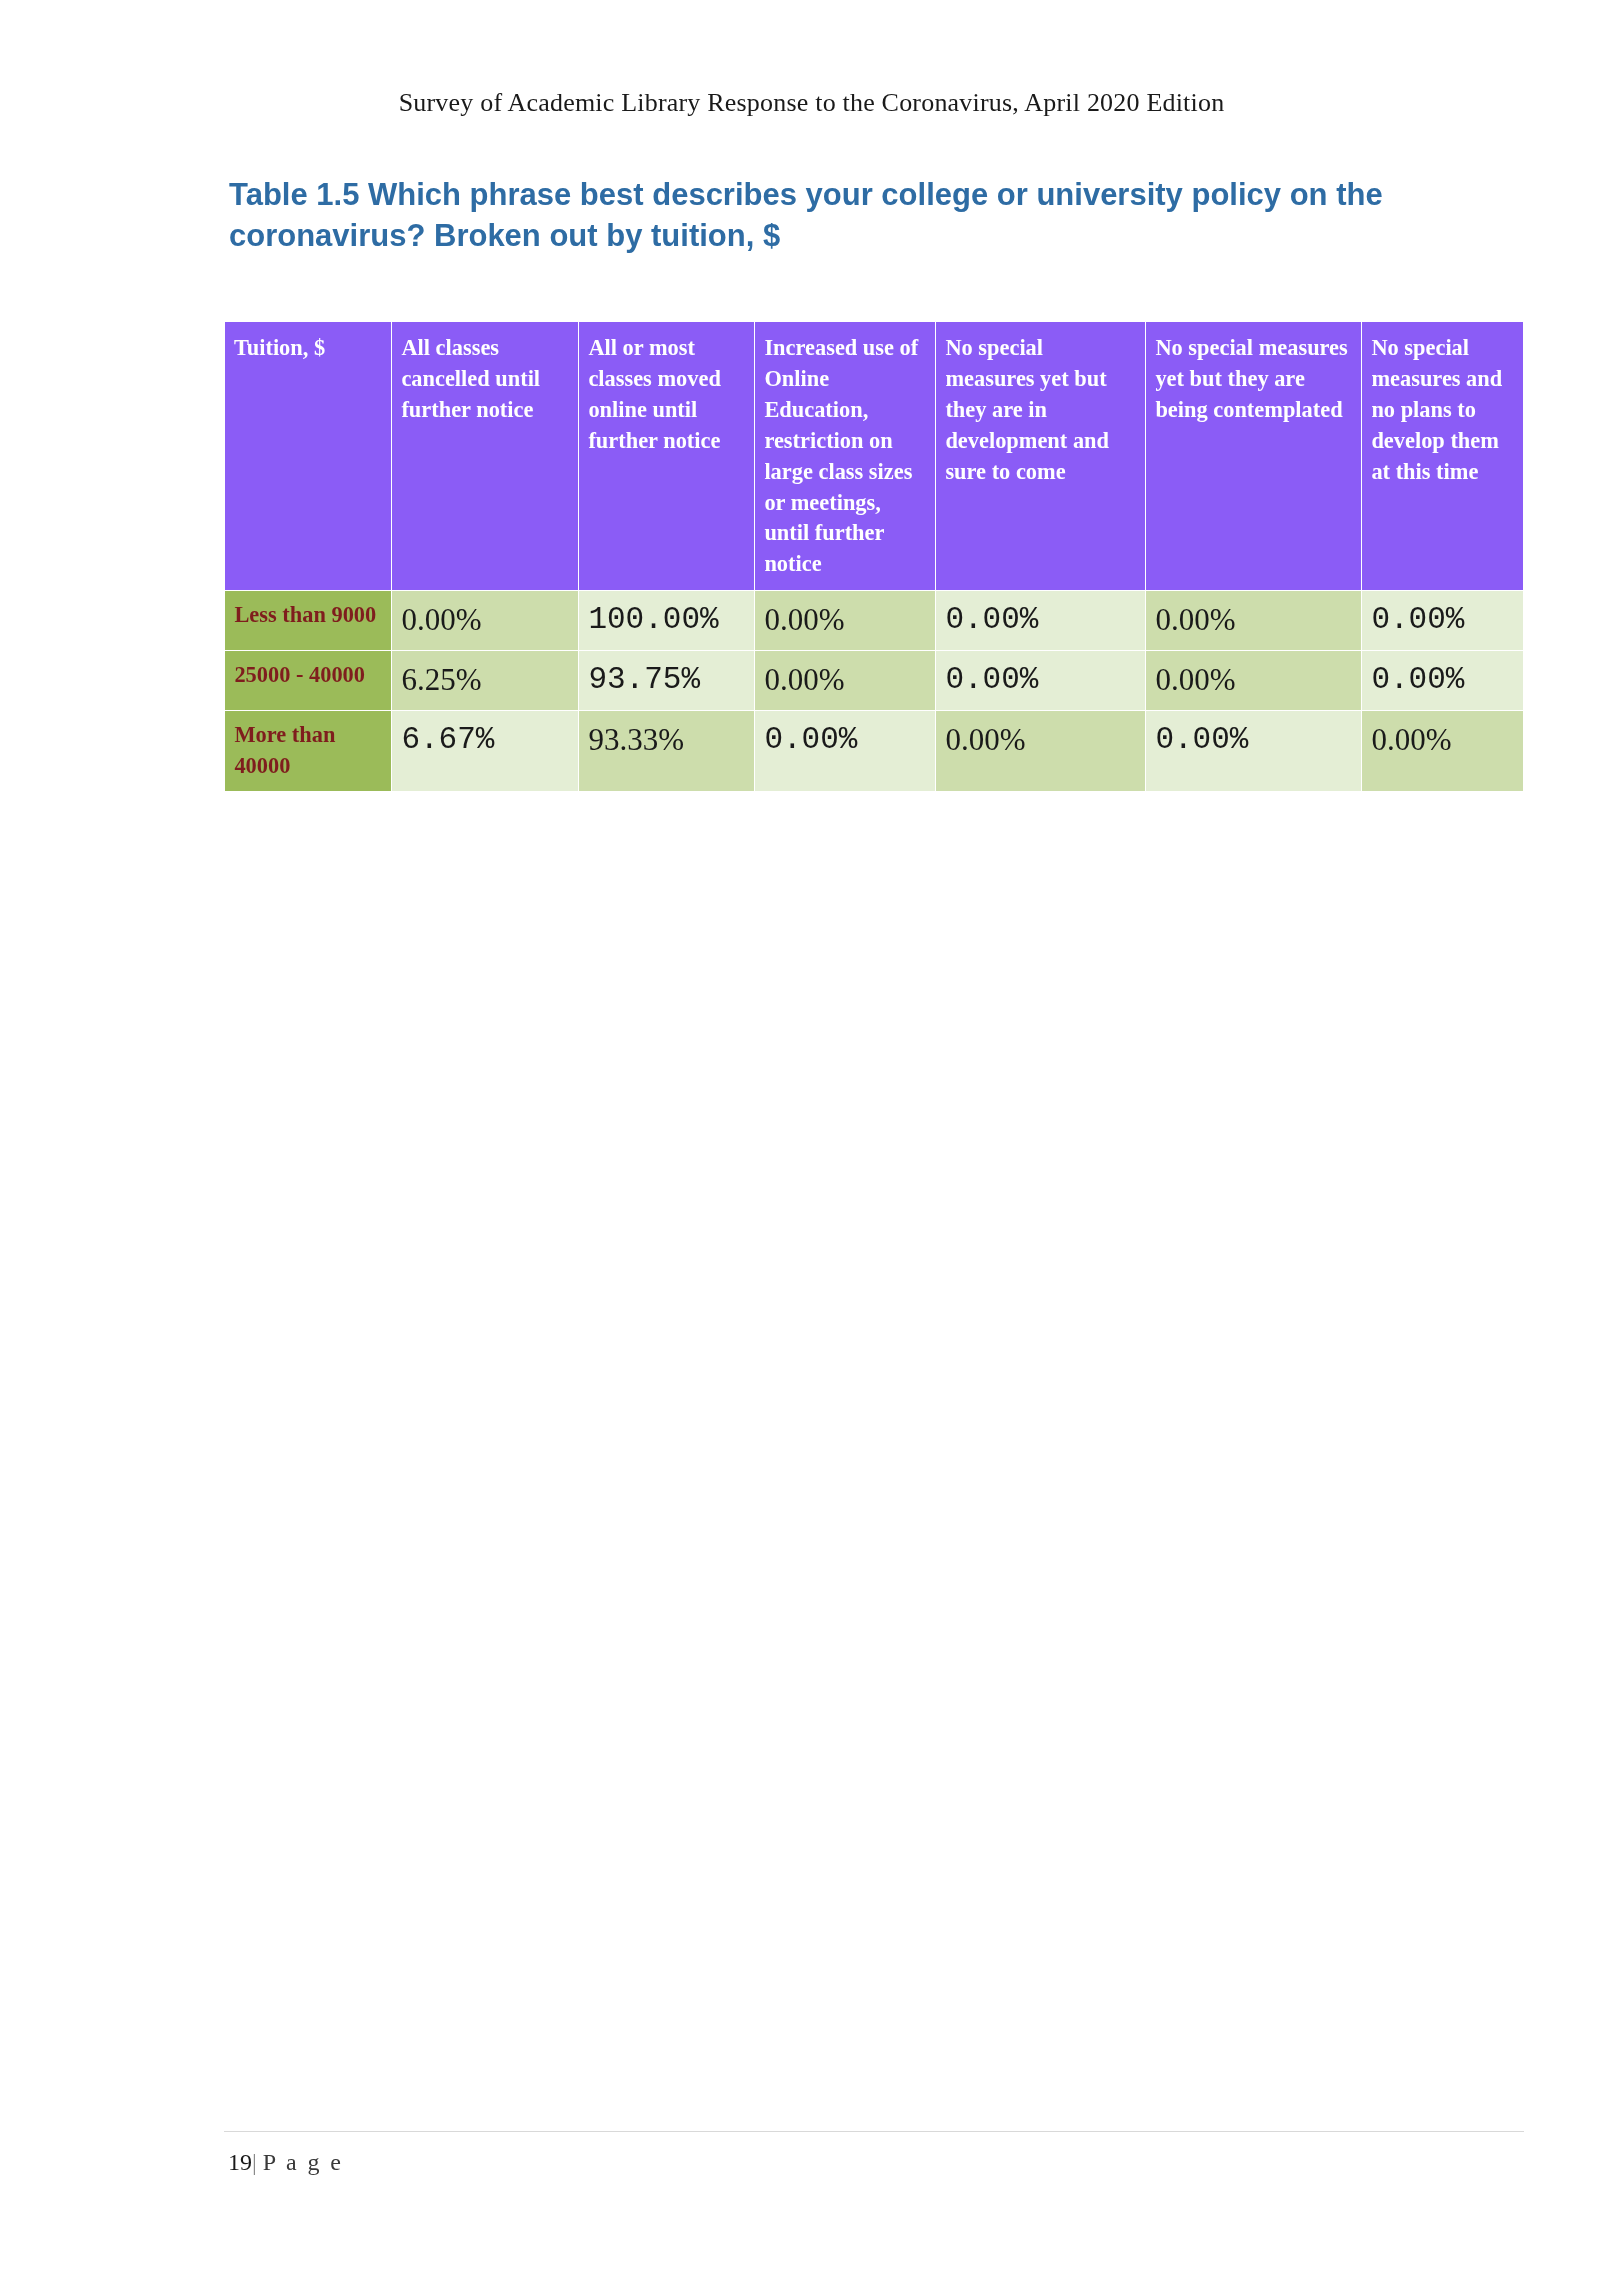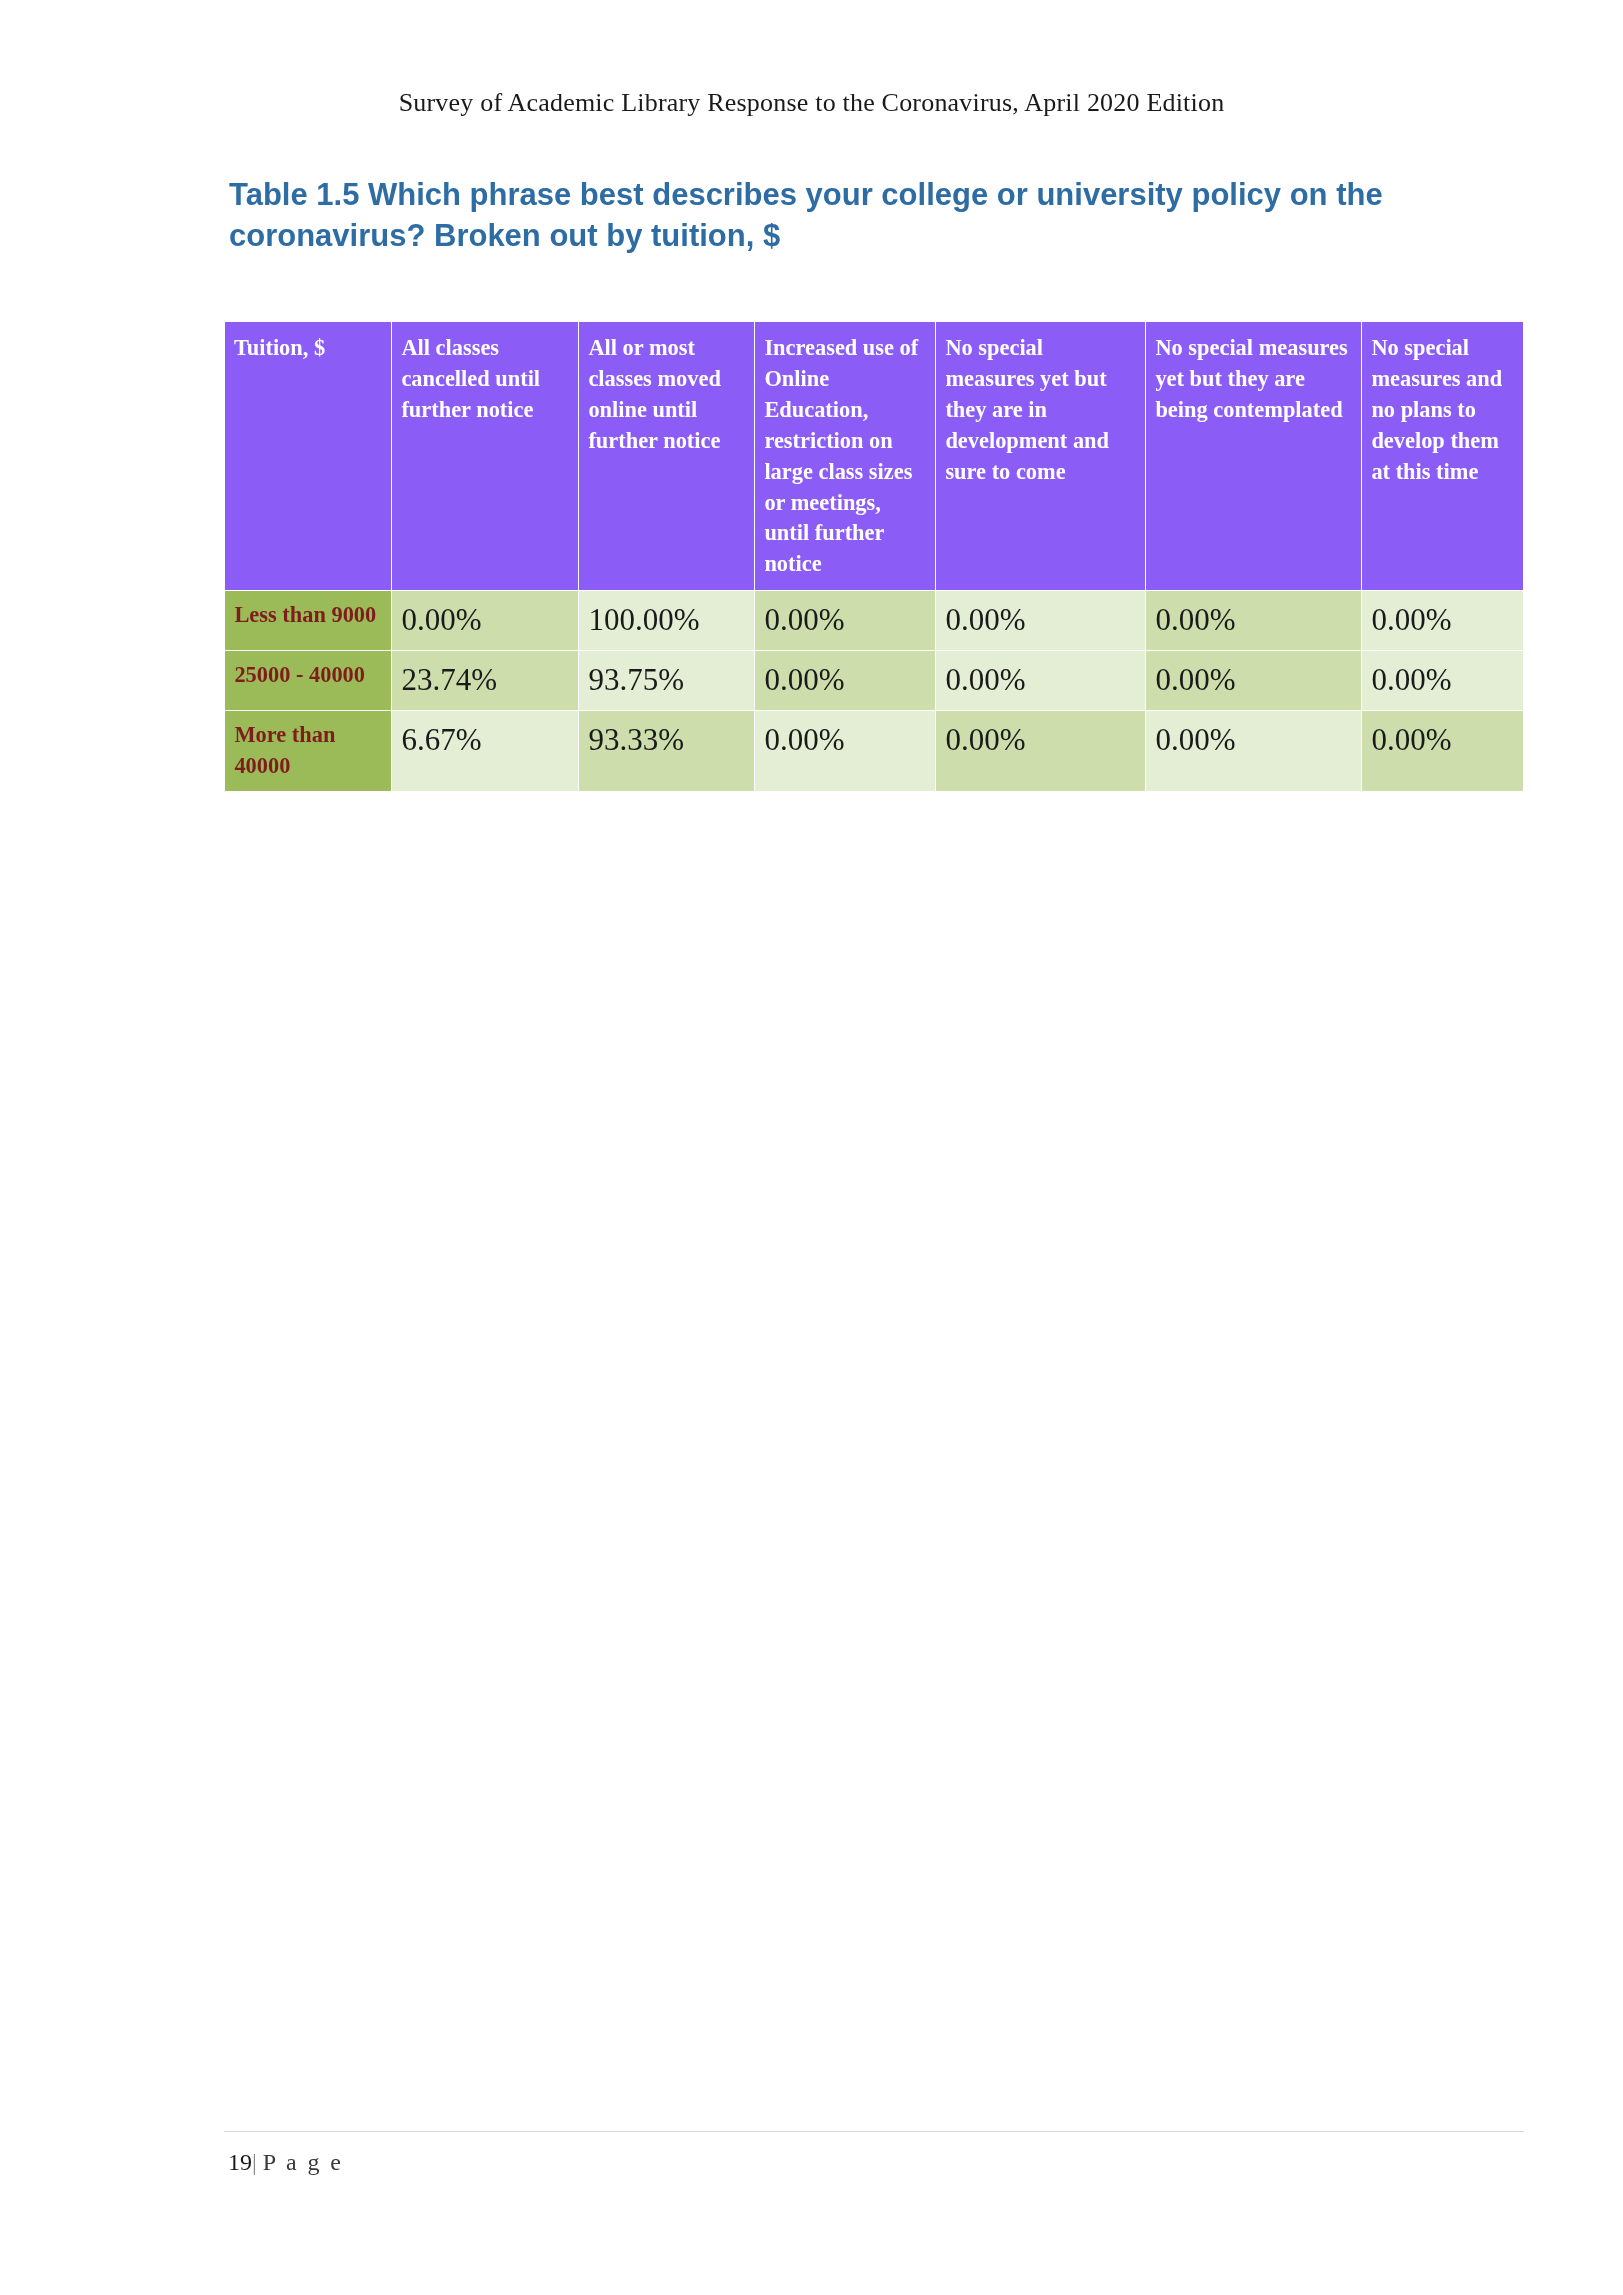--- a/index.html
+++ b/index.html
@@ -87,21 +87,21 @@
   table.data-table td.val {
     font-size: 31px;
     color: #1a1a1a;
     vertical-align: top;
     padding: 9.4px 7.9px 9.4px 9.4px;
     border: 0.8px solid #ffffff;
     line-height: 1.3;
   }
   
   td.val.shade-a { background: #cdddac; }
-  td.val.shade-b { background: #e4eed5; }
+  td.val.shade-b { background: #e4eed5; font-family: Liberation Mono, monospace; }
 
   .footer-rule {
     position: absolute;
     top: 2131px;
     left: 224px;
     width: 1300px;
     height: 0.8px;
     background: #d9d9d9;
   }
   .footer {
@@ -159,21 +159,21 @@
         <td class="rowhead">Less than 9000</td>
         <td class="val shade-a">0.00%</td>
         <td class="val shade-b">100.00%</td>
         <td class="val shade-a">0.00%</td>
         <td class="val shade-b">0.00%</td>
         <td class="val shade-a">0.00%</td>
         <td class="val shade-b">0.00%</td>
       </tr>
       <tr>
         <td class="rowhead">25000 - 40000</td>
-        <td class="val shade-a">23.74%</td>
+        <td class="val shade-a">6.25%</td>
         <td class="val shade-b">93.75%</td>
         <td class="val shade-a">0.00%</td>
         <td class="val shade-b">0.00%</td>
         <td class="val shade-a">0.00%</td>
         <td class="val shade-b">0.00%</td>
       </tr>
       <tr>
         <td class="rowhead">More than 40000</td>
         <td class="val shade-b">6.67%</td>
         <td class="val shade-a">93.33%</td>

